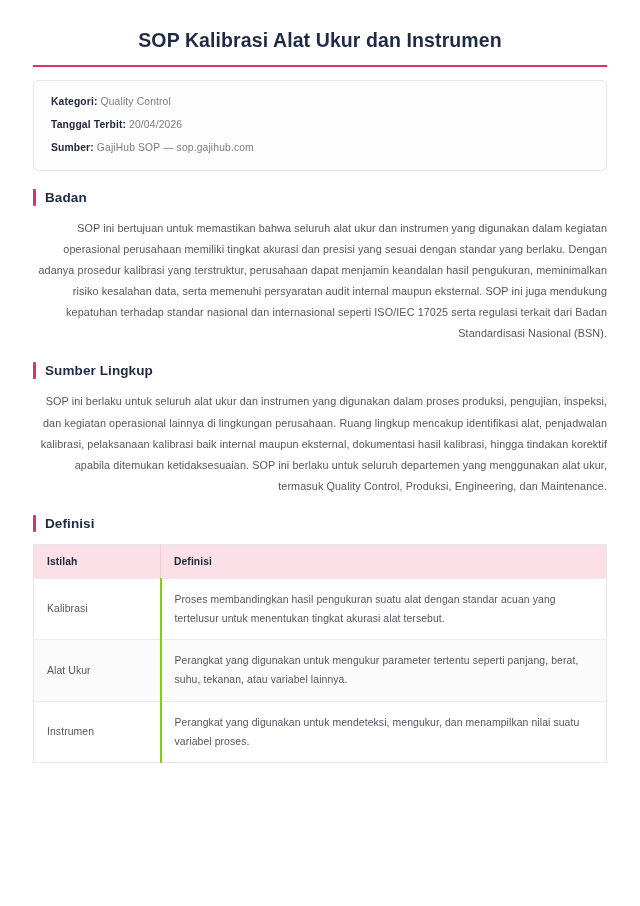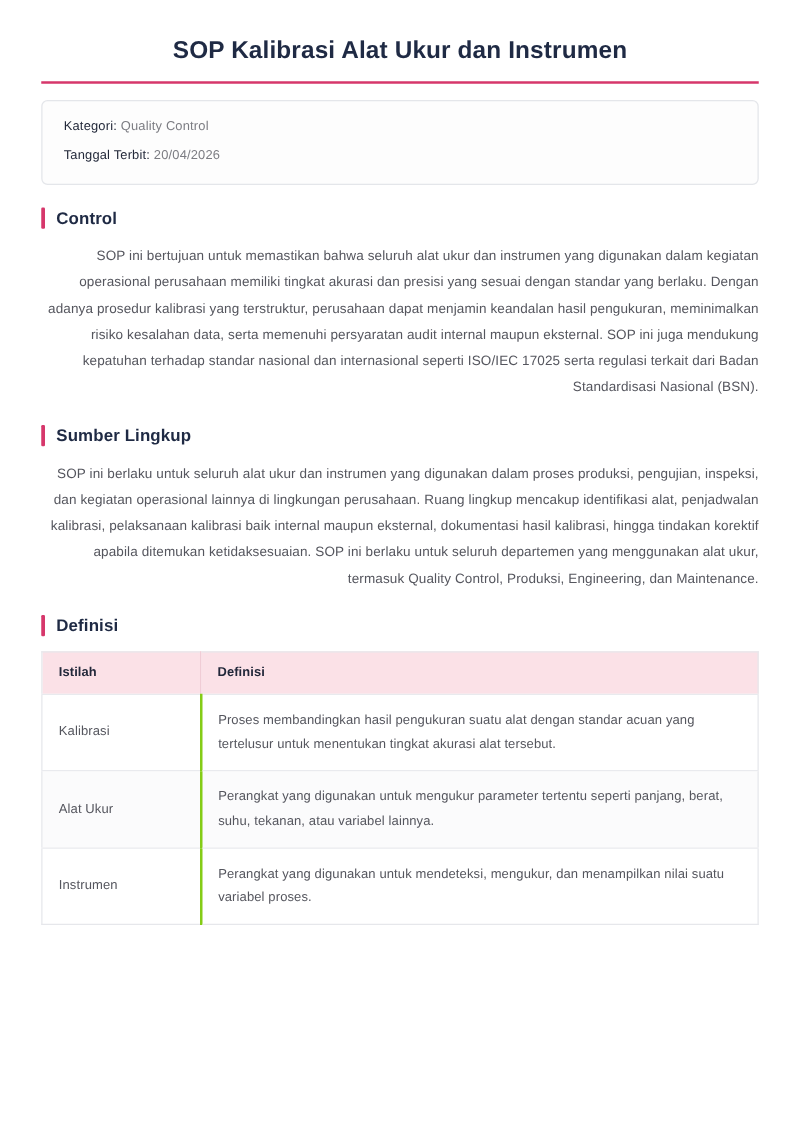--- a/index.html
+++ b/index.html
@@ -50,21 +50,21 @@
   }
   .meta-row {
     font-size: 10.3px;
     line-height: 1.55;
     margin-bottom: 7px;
     color: #6f7076;
     letter-spacing: 0.15px;
   }
   .meta-row:last-child { margin-bottom: 0; }
   .meta-label {
-    font-weight: normal;
+    font-weight: bold;
     color: #23293a;
   }
   .meta-value { color: #7b7c82; }
 
   
   .intro {
     margin: 16px 0 0 0;
     font-size: 10.8px;
     line-height: 1.95;
     color: #55565e;
@@ -145,27 +145,31 @@
 
   <div class="meta-box">
     <div class="meta-row">
       <span class="meta-label">Kategori:</span>
       <span class="meta-value">Quality Control</span>
     </div>
     <div class="meta-row">
       <span class="meta-label">Tanggal Terbit:</span>
       <span class="meta-value">20/04/2026</span>
     </div>
+    <div class="meta-row">
+      <span class="meta-label">Sumber:</span>
+      <span class="meta-value">GajiHub SOP — sop.gajihub.com</span>
+    </div>
   </div>
 
 
   <div class="section">
     <div class="section-head">
       <span class="accent-bar"></span>
-      <h2 class="section-title">Control</h2>
+      <h2 class="section-title">Badan</h2>
     </div>
     <p class="section-body">SOP ini bertujuan untuk memastikan bahwa seluruh alat ukur dan instrumen yang digunakan dalam kegiatan operasional perusahaan memiliki tingkat akurasi dan presisi yang sesuai dengan standar yang berlaku. Dengan adanya prosedur kalibrasi yang terstruktur, perusahaan dapat menjamin keandalan hasil pengukuran, meminimalkan risiko kesalahan data, serta memenuhi persyaratan audit internal maupun eksternal. SOP ini juga mendukung kepatuhan terhadap standar nasional dan internasional seperti ISO/IEC 17025 serta regulasi terkait dari Badan Standardisasi Nasional (BSN).</p>
   </div>
 
   <div class="section">
     <div class="section-head">
       <span class="accent-bar"></span>
       <h2 class="section-title">Sumber Lingkup</h2>
     </div>
     <p class="section-body">SOP ini berlaku untuk seluruh alat ukur dan instrumen yang digunakan dalam proses produksi, pengujian, inspeksi, dan kegiatan operasional lainnya di lingkungan perusahaan. Ruang lingkup mencakup identifikasi alat, penjadwalan kalibrasi, pelaksanaan kalibrasi baik internal maupun eksternal, dokumentasi hasil kalibrasi, hingga tindakan korektif apabila ditemukan ketidaksesuaian. SOP ini berlaku untuk seluruh departemen yang menggunakan alat ukur, termasuk Quality Control, Produksi, Engineering, dan Maintenance.</p>

